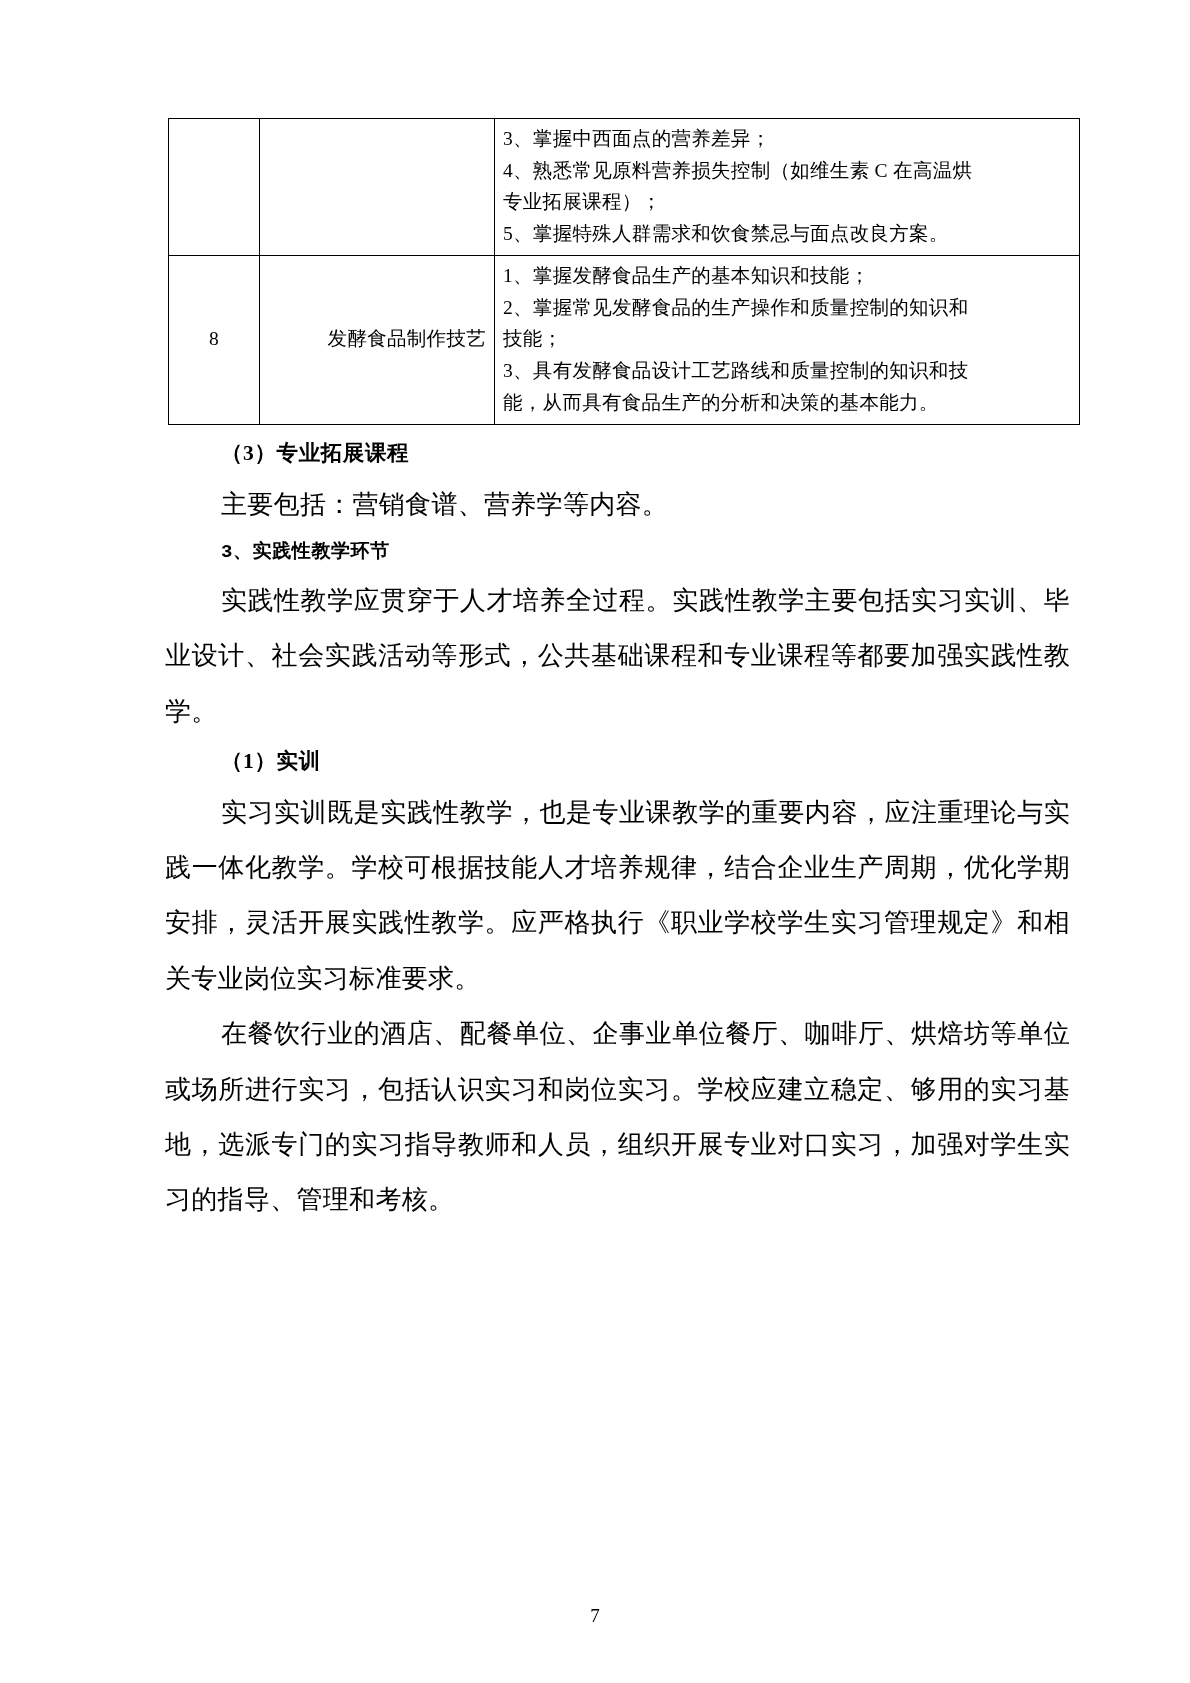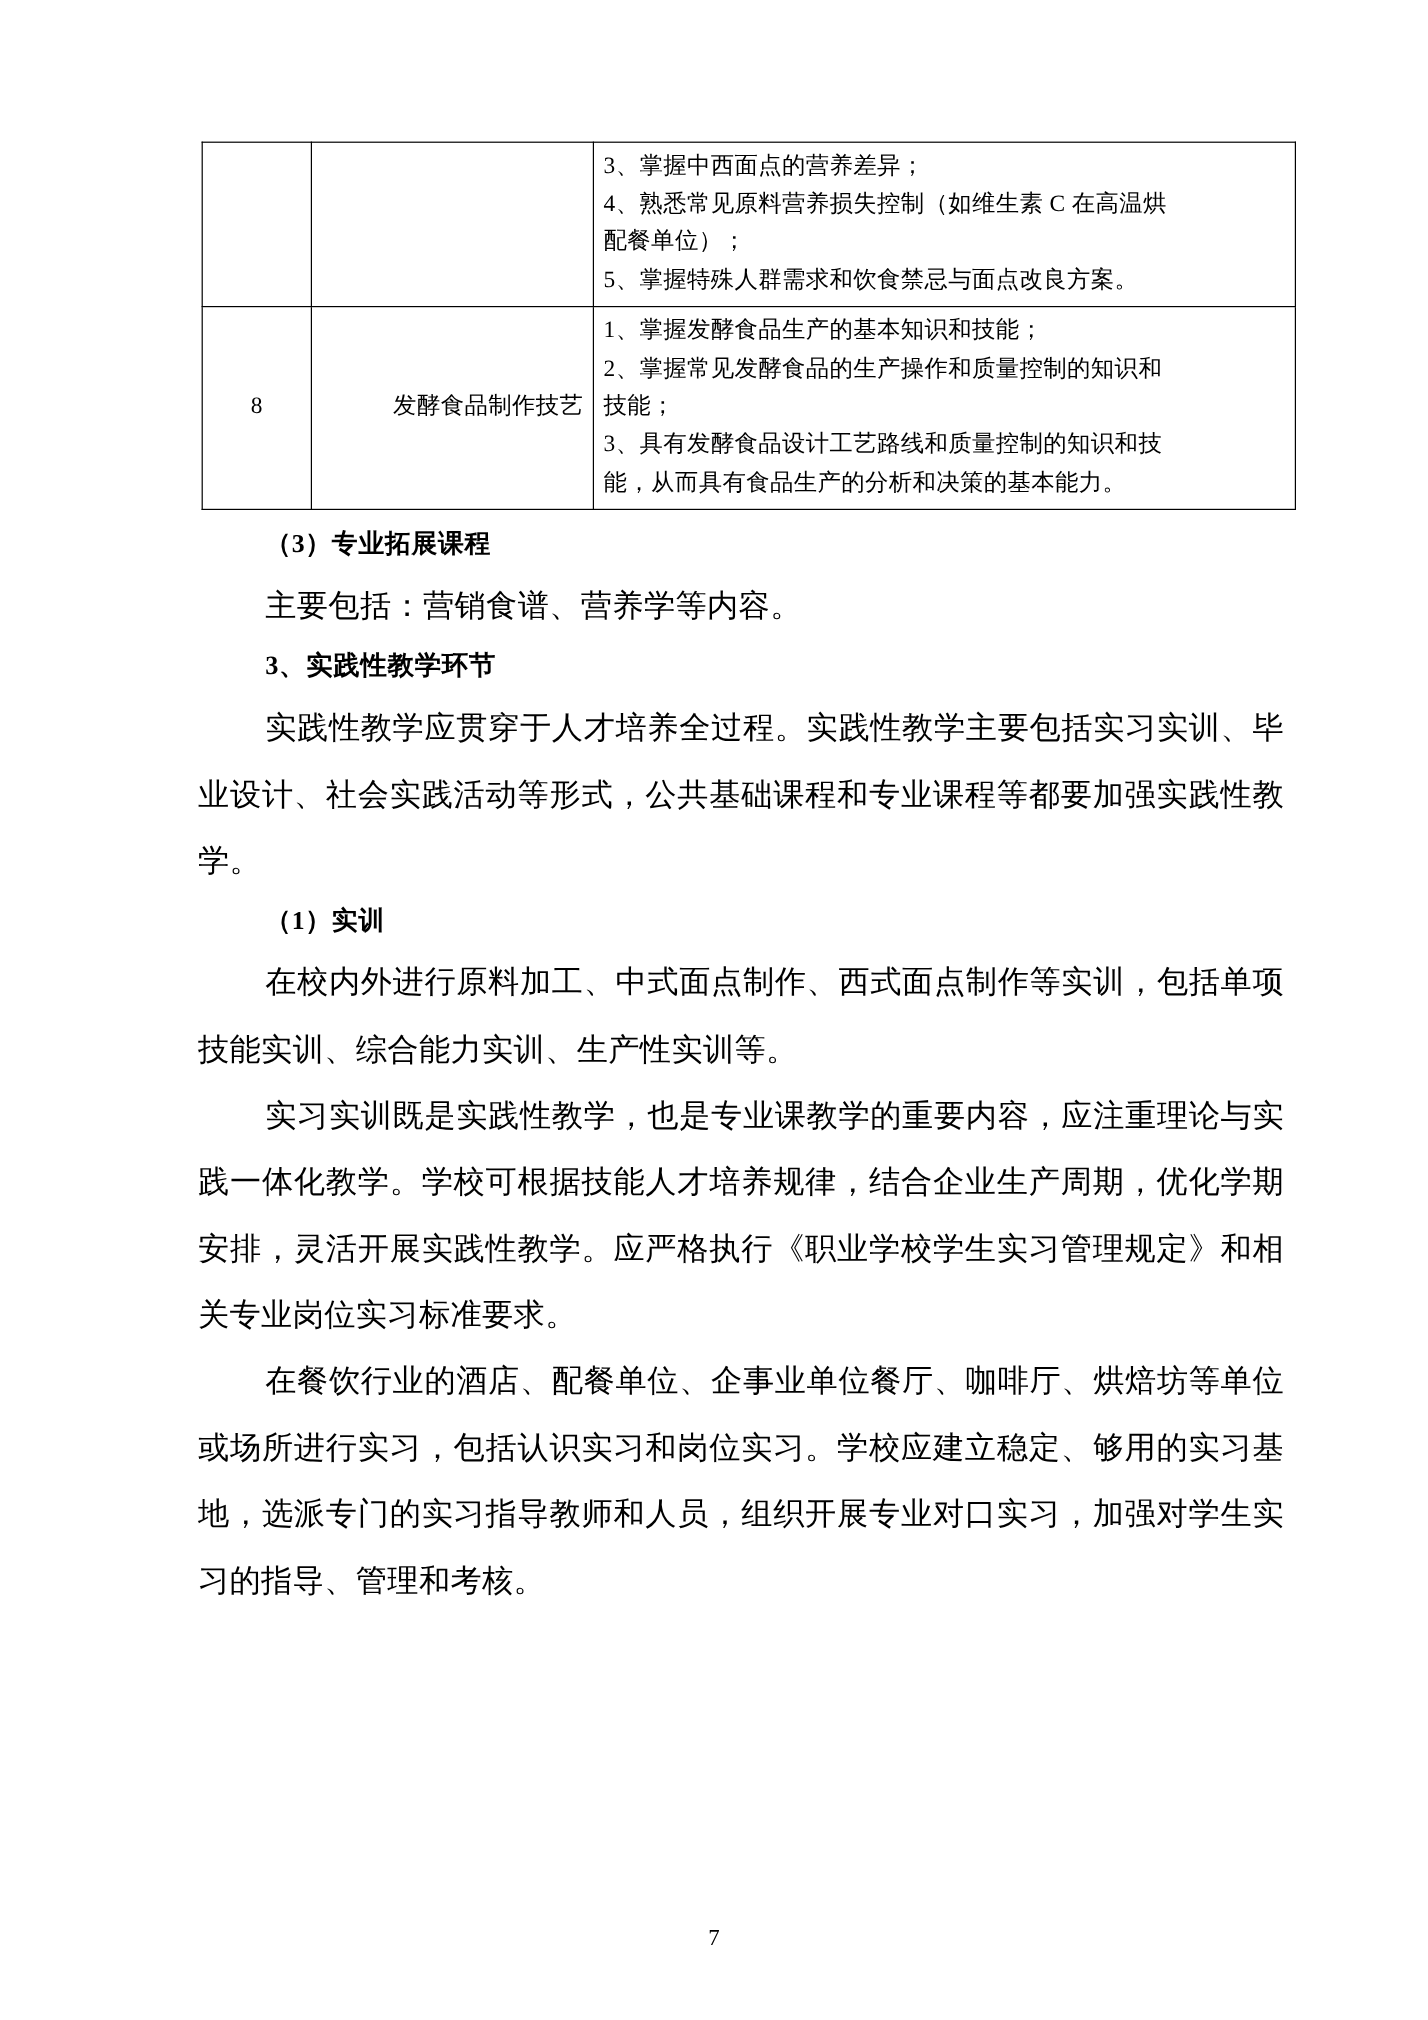--- a/index.html
+++ b/index.html
@@ -66,26 +66,26 @@
     letter-spacing: 0.6px;
     margin: 0;
     text-align: justify;
     font-weight: bold;
   }
   .indent2 {
     padding-left: 56px;
   }
   .heading {
     font-weight: bold;
-    font-size: 22px;
+    font-size: 19px;
     line-height: 2.13;
     letter-spacing: 0.6px;
     margin: 0;
     padding-left: 56px;
-    font-family: Liberation Serif, serif;
+    font-family: Liberation Mono, monospace;
   }
   .blockpara {
     font-size: 26px;
     line-height: 2.13;
     letter-spacing: 0.3px;
     margin: 0;
     text-align: justify;
     text-indent: 56px;
   }
   .spacer-s { height: 6px; }
@@ -105,21 +105,21 @@
 <div class="page">
 
   <table class="course-table">
     <tbody>
       <tr>
         <td class="col-no"></td>
         <td class="col-name"></td>
         <td class="col-desc">
           <div class="desc-line">3、掌握中西面点的营养差异；</div>
           <div class="desc-line">4、熟悉常见原料营养损失控制（如维生素 C 在高温烘</div>
-          <div class="desc-line">配餐单位）；</div>
+          <div class="desc-line">专业拓展课程）；</div>
           <div class="desc-line">5、掌握特殊人群需求和饮食禁忌与面点改良方案。</div>
         </td>
       </tr>
       <tr>
         <td class="col-no">8</td>
         <td class="col-name">发酵食品制作技艺</td>
         <td class="col-desc">
           <div class="desc-line">1、掌握发酵食品生产的基本知识和技能；</div>
           <div class="desc-line">2、掌握常见发酵食品的生产操作和质量控制的知识和</div>
           <div class="desc-line">技能；</div>
@@ -135,21 +135,20 @@
   <p class="para indent2">（3）专业拓展课程</p>
 
   <p class="blockpara">主要包括：营销食谱、营养学等内容。</p>
 
   <p class="heading">3、实践性教学环节</p>
 
   <p class="blockpara">实践性教学应贯穿于人才培养全过程。实践性教学主要包括实习实训、毕业设计、社会实践活动等形式，公共基础课程和专业课程等都要加强实践性教学。</p>
 
   <p class="para indent2">（1）实训</p>
 
-  <p class="blockpara">在校内外进行原料加工、中式面点制作、西式面点制作等实训，包括单项技能实训、综合能力实训、生产性实训等。</p>
 
 
   <p class="blockpara">实习实训既是实践性教学，也是专业课教学的重要内容，应注重理论与实践一体化教学。学校可根据技能人才培养规律，结合企业生产周期，优化学期安排，灵活开展实践性教学。应严格执行《职业学校学生实习管理规定》和相关专业岗位实习标准要求。</p>
 
   <p class="blockpara">在餐饮行业的酒店、配餐单位、企事业单位餐厅、咖啡厅、烘焙坊等单位或场所进行实习，包括认识实习和岗位实习。学校应建立稳定、够用的实习基地，选派专门的实习指导教师和人员，组织开展专业对口实习，加强对学生实习的指导、管理和考核。</p>
 
   <div class="page-number">7</div>
 </div>
 
 </body></html>

